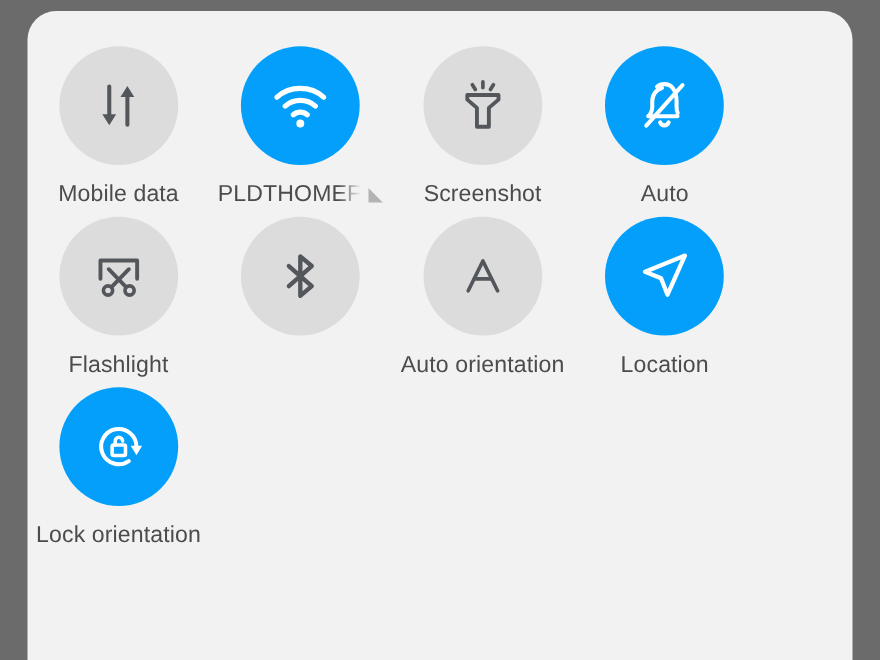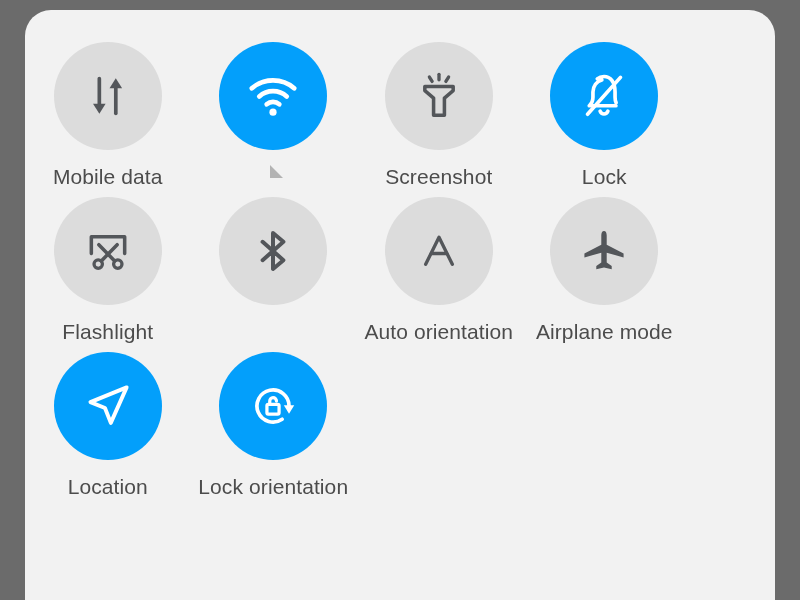--- a/index.html
+++ b/index.html
@@ -134,20 +134,21 @@
         <span>
           <svg width="54" height="54" viewBox="0 0 24 24" fill="none">
             <path class="tile-icon-stroke" d="M2.6 8.6 C7.8 3.9 16.2 3.9 21.4 8.6" stroke-width="2.1" stroke-linecap="round"></path>
             <path class="tile-icon-stroke" d="M5.9 12.2 C9.4 9.1 14.6 9.1 18.1 12.2" stroke-width="2.1" stroke-linecap="round"></path>
             <path class="tile-icon-stroke" d="M9.2 15.7 C10.8 14.3 13.2 14.3 14.8 15.7" stroke-width="2.1" stroke-linecap="round"></path>
             <circle class="tile-icon-fill" cx="12" cy="19.2" r="1.6"></circle>
           </svg>
         </span>
       </div>
       <div class="tile-label-row">
+        <span class="tile-label fade clip-right">PLDTHOMEF</span>
         <span class="expand-arrow"></span>
       </div>
     </div>
 
     <div class="tile">
       <div class="tile-circle">
         <span>
           <svg width="50" height="50" viewBox="0 0 24 24" fill="none">
             <path class="tile-icon-stroke" d="M12 1.6 V4.2" stroke-width="1.6" stroke-linecap="round"></path>
             <path class="tile-icon-stroke" d="M7.4 2.9 L8.7 5.0" stroke-width="1.6" stroke-linecap="round"></path>
@@ -165,21 +166,21 @@
       <div class="tile-circle on">
         <span>
           <svg width="52" height="52" viewBox="0 0 24 24" fill="none">
             <path class="tile-icon-stroke" d="M17.5 16.5 H5.2 C6.6 15.2 6.9 14.2 6.9 12.6 V10.2 C6.9 7.4 8.6 5.2 11 4.6 M8.9 4.1 C9.7 3.4 10.8 3.0 12 3.0 C14.9 3.0 17.1 5.4 17.1 10.2 V12.6 C17.1 13.6 17.2 14.4 17.6 15.1" stroke-width="1.7" stroke-linecap="round" stroke-linejoin="round"></path>
             <path class="tile-icon-stroke" d="M10.2 19.0 C10.5 19.8 11.2 20.3 12 20.3 C12.8 20.3 13.5 19.8 13.8 19.0" stroke-width="1.7" stroke-linecap="round"></path>
             <path class="tile-icon-stroke" d="M4.4 20.4 L19.6 3.4" stroke-width="1.7" stroke-linecap="round"></path>
           </svg>
         </span>
       </div>
       <div class="tile-label-row">
-        <span class="tile-label">Lock</span>
+        <span class="tile-label">Auto</span>
       </div>
     </div>
 
     <div class="tile">
       <div class="tile-circle">
         <span>
           <svg width="50" height="50" viewBox="0 0 24 24" fill="none">
             <path class="tile-icon-stroke" d="M4.0 13.2 V5.2 H20.0 V13.2" stroke-width="1.7" stroke-linecap="round" stroke-linejoin="round"></path>
             <path class="tile-icon-stroke" d="M7.6 9.0 L15.2 16.8" stroke-width="1.7" stroke-linecap="round"></path>
             <path class="tile-icon-stroke" d="M16.4 9.0 L8.8 16.8" stroke-width="1.7" stroke-linecap="round"></path>
@@ -210,32 +211,20 @@
             <path class="tile-icon-stroke" d="M5.6 18.4 L12 5.4 L18.4 18.4" stroke-width="1.6" stroke-linecap="round" stroke-linejoin="round"></path>
             <path class="tile-icon-stroke" d="M8.3 13.2 H15.7" stroke-width="1.6" stroke-linecap="round"></path>
           </svg>
         </span>
       </div>
       <div class="tile-label-row">
         <span class="tile-label">Auto orientation</span>
       </div>
     </div>
 
-    <div class="tile">
-      <div class="tile-circle">
-        <span>
-          <svg width="50" height="50" viewBox="0 0 24 24" fill="none">
-            <path class="tile-icon-fill" d="M12 2.4 C12.9 2.4 13.3 3.3 13.3 4.6 V9.0 L21.4 13.2 V15.1 L13.3 12.8 V17.5 L15.7 19.2 V20.8 L12 19.9 L8.3 20.8 V19.2 L10.7 17.5 V12.8 L2.6 15.1 V13.2 L10.7 9.0 V4.6 C10.7 3.3 11.1 2.4 12 2.4 Z"></path>
-          </svg>
-        </span>
-      </div>
-      <div class="tile-label-row">
-        <span class="tile-label">Airplane mode</span>
-      </div>
-    </div>
 
 
     <div class="tile">
       <div class="tile-circle on">
         <span>
           <svg width="52" height="52" viewBox="0 0 24 24" fill="none">
             <path class="tile-icon-stroke" d="M20.6 3.4 L3.9 10.2 L10.6 12.9 L13.3 19.8 Z" stroke-width="1.8" stroke-linejoin="round"></path>
           </svg>
         </span>
       </div>

